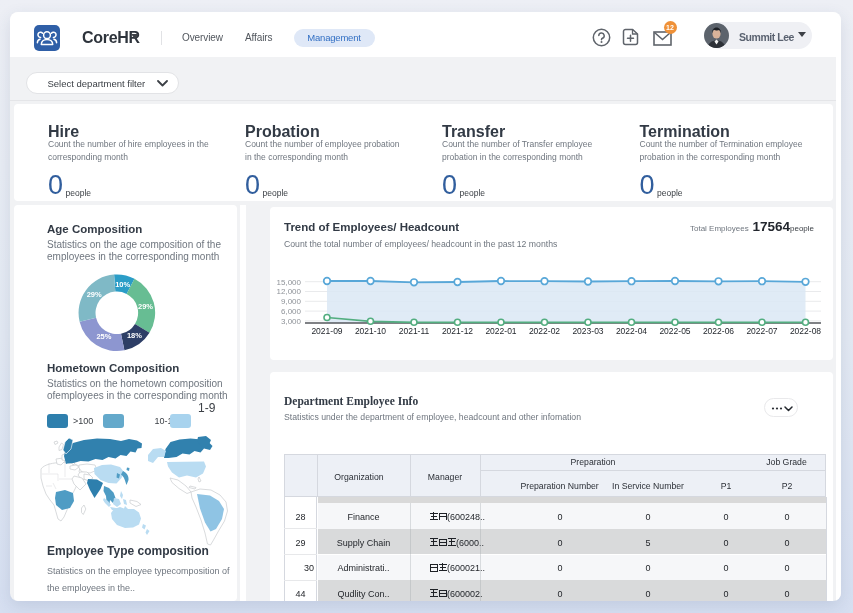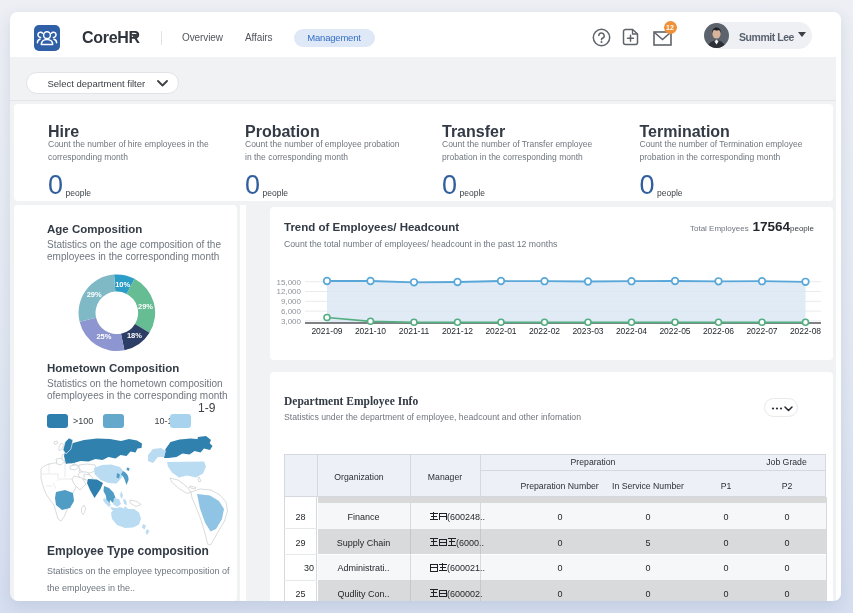--- a/index.html
+++ b/index.html
@@ -364,21 +364,21 @@
     <div class="td" style="left:419px; top:576.8px;text-align:right;"><span class="cjk"></span><span class="cjk b"></span>(600002.</div>
     <div class="td" style="left:500px; top:576.8px; width:100px; text-align:center;">0</div>
     <div class="td" style="left:588px; top:576.8px; width:100px; text-align:center;">0</div>
     <div class="td" style="left:666px; top:576.8px; width:100px; text-align:center;">0</div>
     <div class="td" style="left:727px; top:576.8px; width:100px; text-align:center;">0</div>
 
     <div class="abs" style="left:274px; top:484.7px; width:33px; height:104.3px; background:#fff; border-left:1px solid #d5d8df; border-right:1px solid #d5d8df;"></div>
     <div class="td" style="left:274px; top:500px; width:33px; text-align:center;">28</div>
     <div class="td" style="left:274px; top:525.6px; width:33px; text-align:center;">29</div>
     <div class="td" style="left:274px; top:551.2px; width:33px; text-align:center;padding-left:17px;">30</div>
-    <div class="td" style="left:274px; top:576.8px; width:33px; text-align:center;">25</div>
+    <div class="td" style="left:274px; top:576.8px; width:33px; text-align:center;">44</div>
     <div class="abs" style="left:274px; top:516.4px; width:33px; height:1px; background:#e7e8ea;"></div>
     <div class="abs" style="left:274px; top:542px; width:33px; height:1px; background:#e7e8ea;"></div>
     <div class="abs" style="left:274px; top:567.6px; width:33px; height:1px; background:#e7e8ea;"></div>
 
     <div class="abs" style="left:400px; top:491.3px; width:1px; height:97.7px; background:rgba(160,165,172,.35);"></div>
     <div class="abs" style="left:469.6px; top:491.3px; width:1px; height:97.7px; background:rgba(160,165,172,.35);"></div>
     <div class="abs" style="left:815.5px; top:484.7px; width:1px; height:104.3px; background:#d5d8df;"></div>
   </div>
 
   <div class="abs" style="left:826px; top:45px; width:5px; height:544px; background:#fff;"></div>

